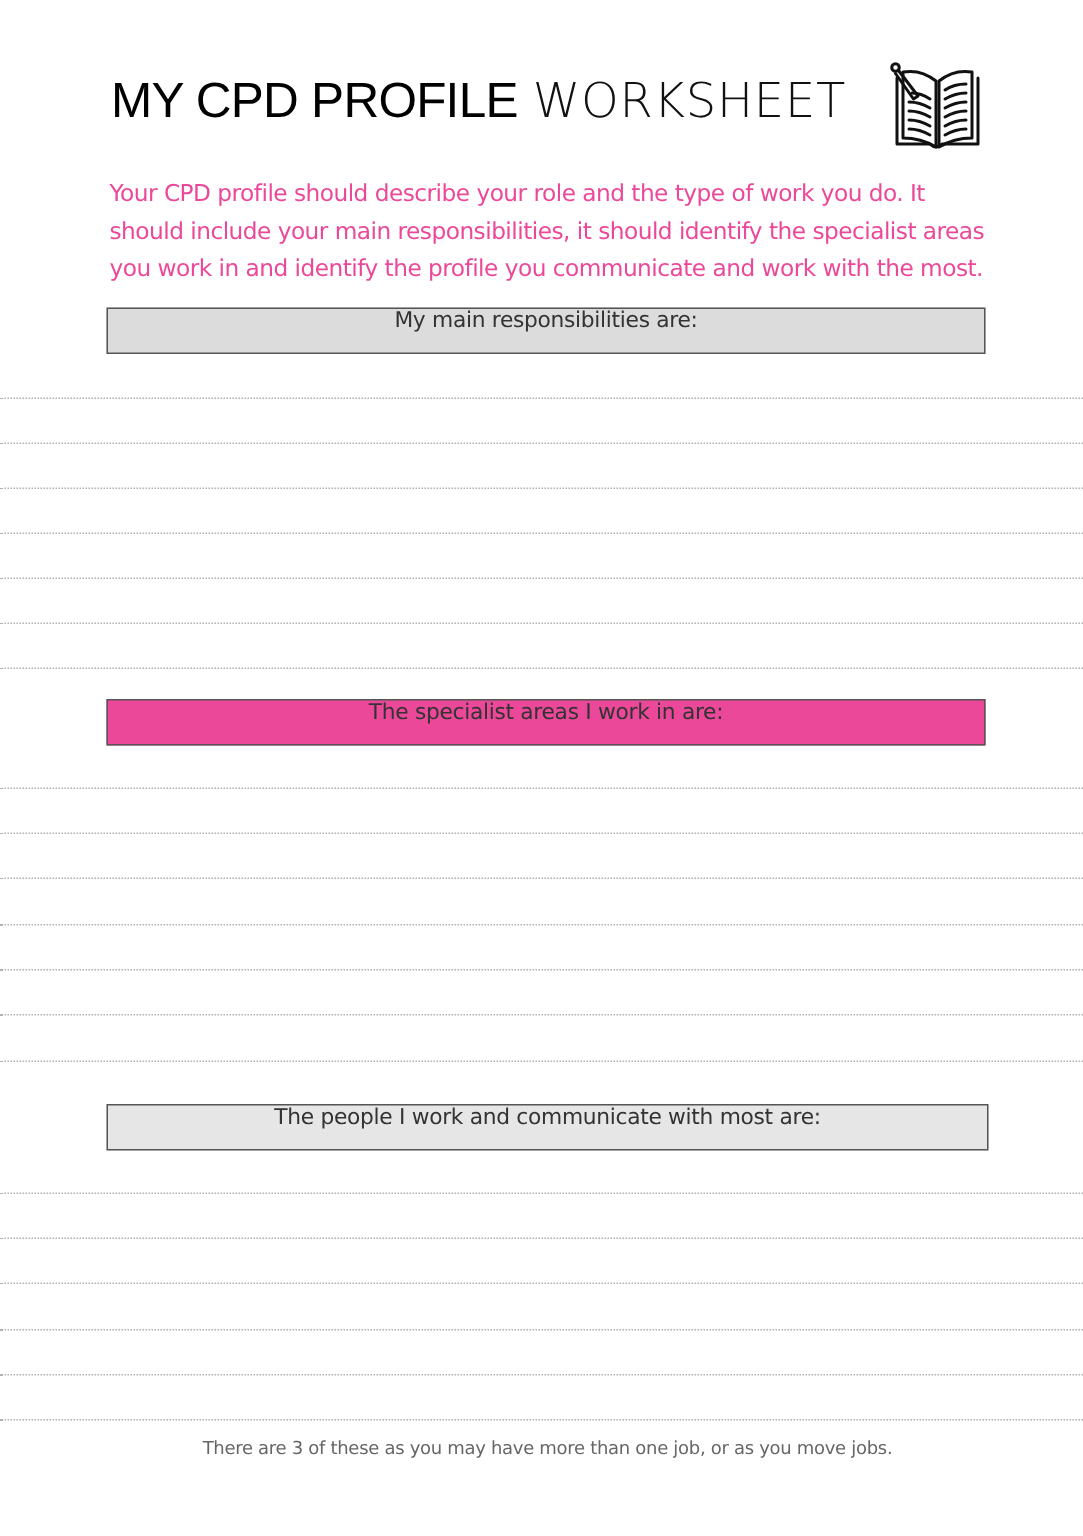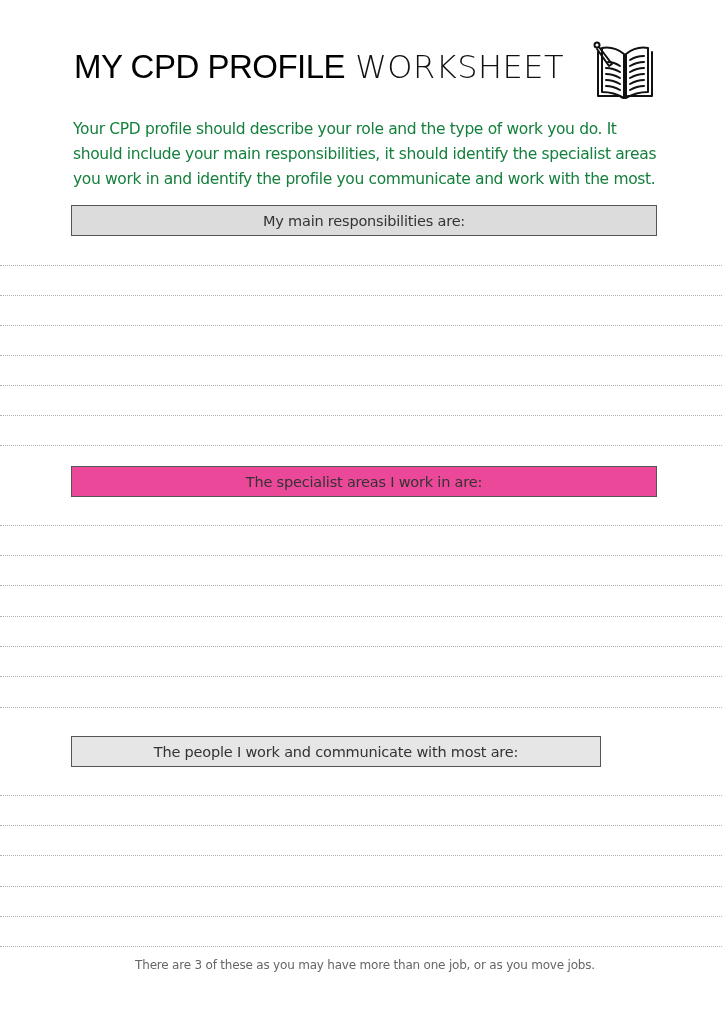--- a/index.html
+++ b/index.html
@@ -2,28 +2,28 @@
 <html><head>
 <meta charset="utf-8">
 <style>
   html, body { margin:0; padding:0; background:#ffffff; }
   body { width:722px; height:1024px; position:relative; overflow:hidden;
          font-family:"Liberation Sans", sans-serif; color:#111; }
   .title { position:absolute; left:74px; top:50px; white-space:nowrap; line-height:1; }
   .title .bold { font-weight:400; font-size:33px; letter-spacing:-0.5px; color:#000; }
   .title .light { font-weight:400; font-size:32px; letter-spacing:0.5px; color:#111; margin-left:10px; font-family:"DejaVu Sans", sans-serif; font-weight:300; }
   .book { position:absolute; left:592px; top:40px; width:66px; height:66px; }
-  .intro { position:absolute; left:73px; top:117px; width:600px; font-size:15.5px; line-height:25px; color:#15803d; font-family:"DejaVu Sans", sans-serif; letter-spacing:-0.35px; }
+  .intro { position:absolute; left:73px; top:117px; width:600px; font-size:15.5px; line-height:25px; color:#ec4899; font-family:"DejaVu Sans", sans-serif; letter-spacing:-0.35px; }
   .intro p { margin:0; white-space:nowrap; }
   .section-header { position:absolute; left:71px; height:31px; border:1.5px solid #555; box-sizing:border-box;
-                    display:flex; align-items:center; justify-content:center;
+                    display:flex; justify-content:center;
                     font-family:"DejaVu Sans", sans-serif; font-size:14.5px; color:#333; letter-spacing:-0.2px; }
   .h1 { top:205px; width:586px; background:#dcdcdc; }
   .h2 { top:466px; width:586px; background:#ec4899; }
-  .h3 { top:736px; width:530px; background:#e6e6e6; }
+  .h3 { top:736px; width:588px; background:#e6e6e6; }
   .rule { position:absolute; left:0; width:722px; height:0; border-top:1px dotted #b0b0b0; }
   .footer { position:absolute; left:0; width:730px; top:958px; text-align:center;
             font-family:"DejaVu Sans", sans-serif; font-size:12px; color:#666; letter-spacing:-0.2px; }
 </style>
 </head>
 <body>
 
 <div class="title">
   <span class="bold">MY CPD PROFILE</span><span class="light">WORKSHEET</span>
 </div>

